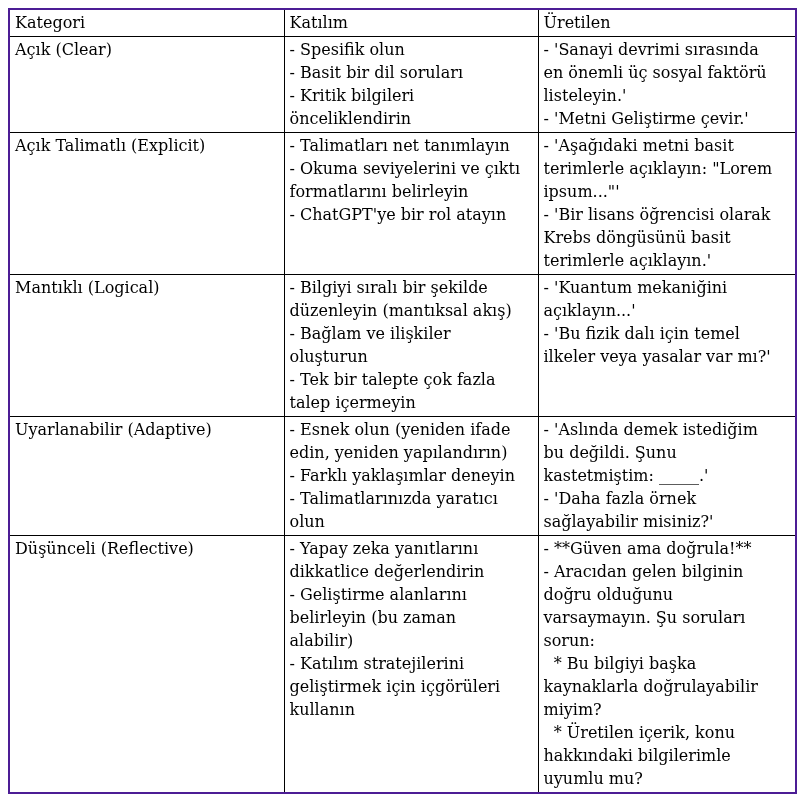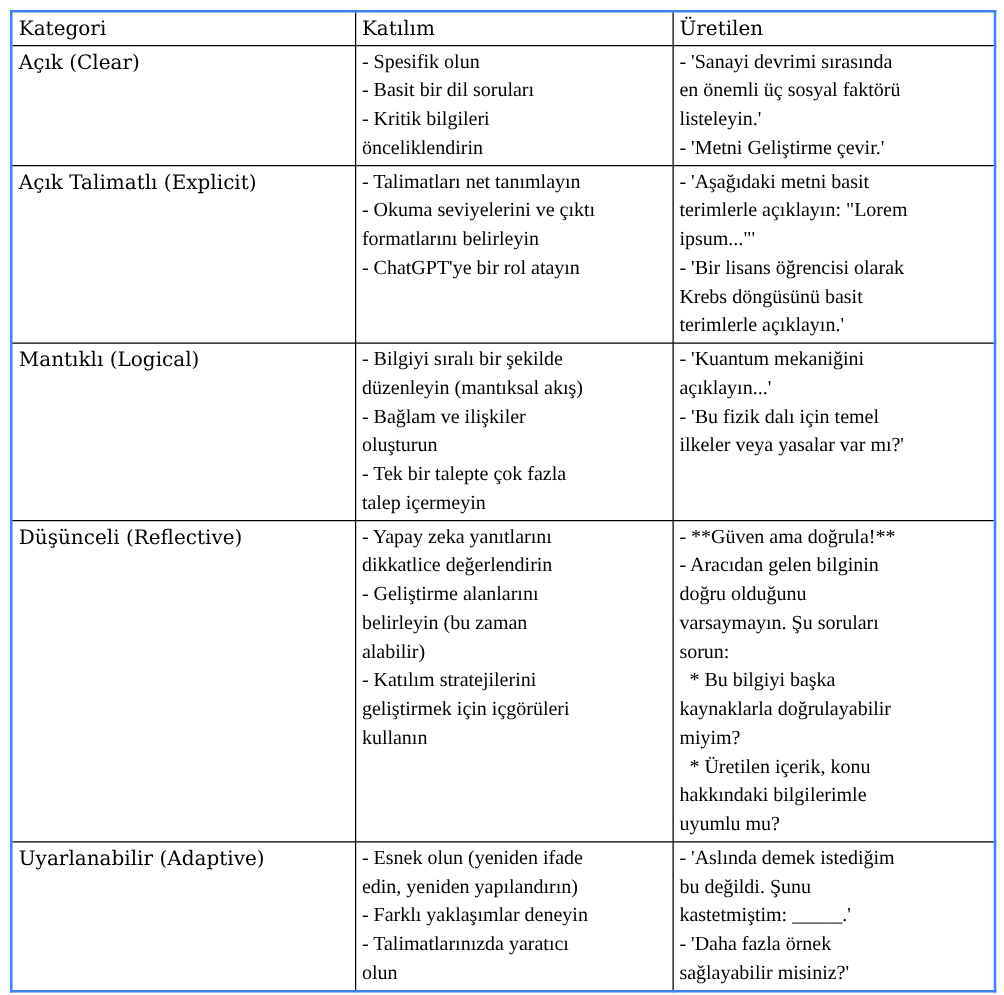--- a/index.html
+++ b/index.html
@@ -12,40 +12,39 @@
     width: 803px;
     height: 796px;
     box-sizing: border-box;
     padding: 8px;
     background: #ffffff;
   }
   table.kategori-table {
     border-collapse: collapse;
     table-layout: fixed;
     width: 787px;
-    border: 2px solid #3b82f6;
+    border: 2px solid #4c1d95;
     font-family: "DejaVu Serif", "Liberation Serif", serif;
     color: #000000;
   }
   th, td {
     border: 1px solid #000000;
     vertical-align: top;
     text-align: left;
     font-weight: normal;
     font-size: 16px;
     line-height: 23px;
     padding: 1px 5px 2px 5px;
     overflow: hidden;
   }
   col.c1 { width: 275px; }
   col.c2 { width: 254px; }
   col.c3 { width: 258px; }
   .bullet {
     white-space: pre-wrap;
-    font-family: Liberation Serif, serif;
   }
 </style>
 </head>
 <body>
 
 <div class="page">
   <table class="kategori-table">
     <colgroup>
       <col class="c1">
         <col class="c2">
@@ -102,20 +101,37 @@
 talep içermeyin</div>
           </td>
           <td>
             <div class="bullet">- 'Kuantum mekaniğini
 açıklayın...'</div>
             <div class="bullet">- 'Bu fizik dalı için temel
 ilkeler veya yasalar var mı?'</div>
           </td>
         </tr>
         <tr>
+          <td>Uyarlanabilir (Adaptive)</td>
+          <td>
+            <div class="bullet">- Esnek olun (yeniden ifade
+edin, yeniden yapılandırın)</div>
+            <div class="bullet">- Farklı yaklaşımlar deneyin</div>
+            <div class="bullet">- Talimatlarınızda yaratıcı
+olun</div>
+          </td>
+          <td>
+            <div class="bullet">- 'Aslında demek istediğim
+bu değildi. Şunu
+kastetmiştim: _____.'</div>
+            <div class="bullet">- 'Daha fazla örnek
+sağlayabilir misiniz?'</div>
+          </td>
+        </tr>
+        <tr>
           <td>Düşünceli (Reflective)</td>
           <td>
             <div class="bullet">- Yapay zeka yanıtlarını
 dikkatlice değerlendirin</div>
             <div class="bullet">- Geliştirme alanlarını
 belirleyin (bu zaman
 alabilir)</div>
             <div class="bullet">- Katılım stratejilerini
 geliştirmek için içgörüleri
 kullanın</div>
@@ -127,32 +143,15 @@
 varsaymayın. Şu soruları
 sorun:</div>
             <div class="bullet">  * Bu bilgiyi başka
 kaynaklarla doğrulayabilir
 miyim?</div>
             <div class="bullet">  * Üretilen içerik, konu
 hakkındaki bilgilerimle
 uyumlu mu?</div>
           </td>
         </tr>
-        <tr>
-          <td>Uyarlanabilir (Adaptive)</td>
-          <td>
-            <div class="bullet">- Esnek olun (yeniden ifade
-edin, yeniden yapılandırın)</div>
-            <div class="bullet">- Farklı yaklaşımlar deneyin</div>
-            <div class="bullet">- Talimatlarınızda yaratıcı
-olun</div>
-          </td>
-          <td>
-            <div class="bullet">- 'Aslında demek istediğim
-bu değildi. Şunu
-kastetmiştim: _____.'</div>
-            <div class="bullet">- 'Daha fazla örnek
-sağlayabilir misiniz?'</div>
-          </td>
-        </tr>
       </tbody>
   </table>
 </div>
 
 </body></html>

